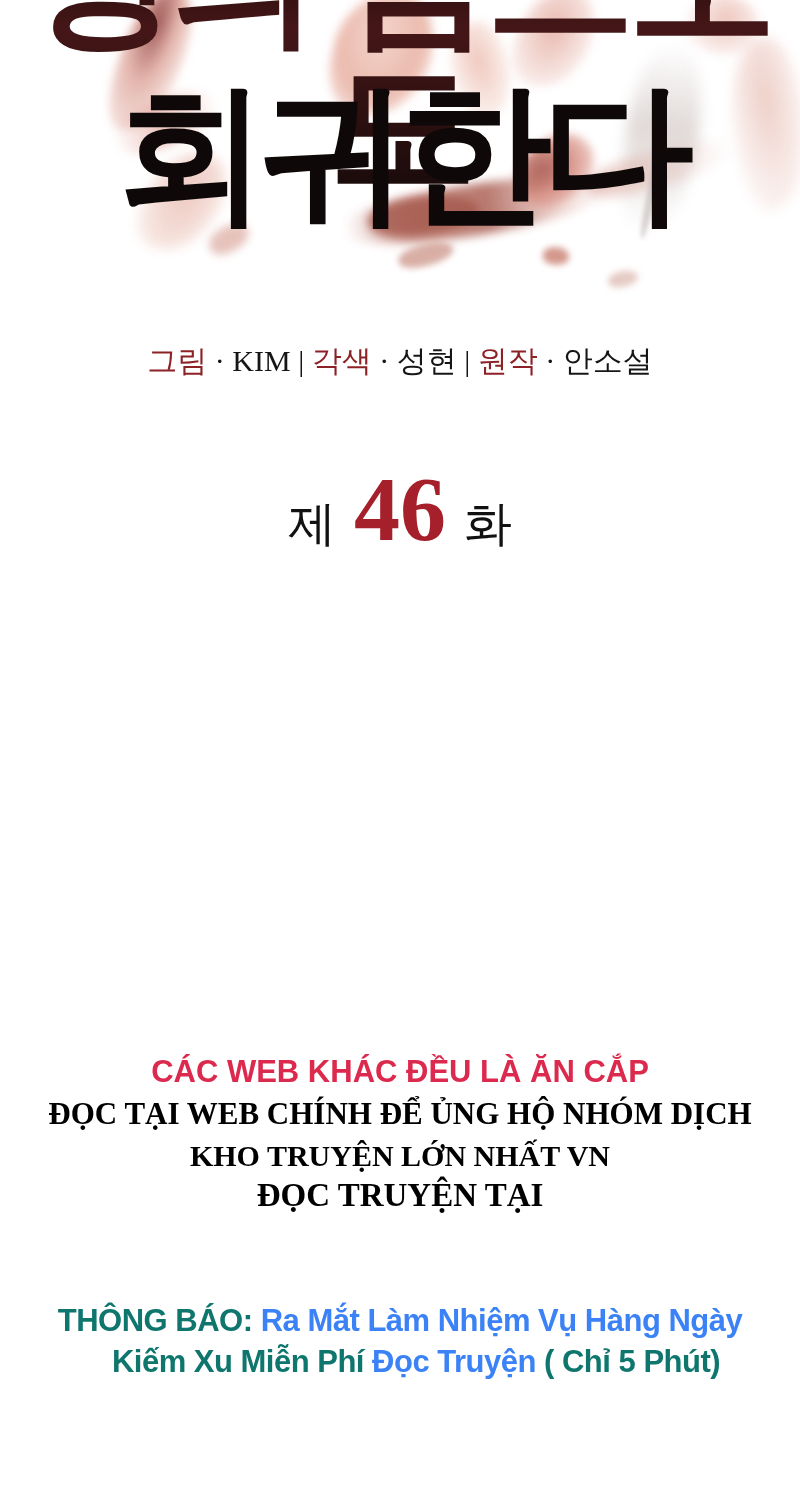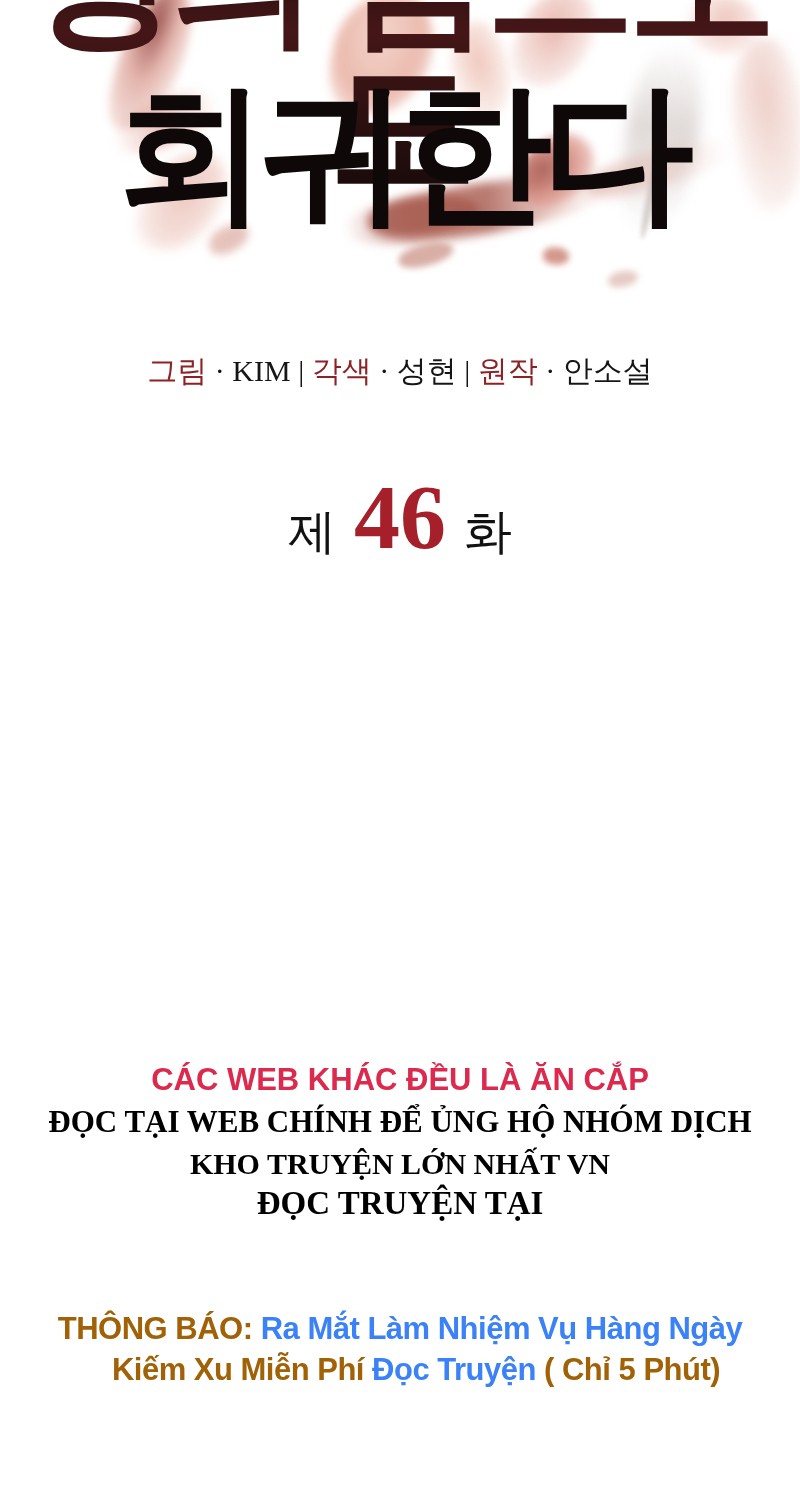--- a/index.html
+++ b/index.html
@@ -46,47 +46,47 @@
   .f13{left:398px;top:244px;width:56px;height:22px;transform:rotate(-10deg);filter:blur(3px);opacity:.75;background:#cc9488;}
   .f14{left:543px;top:247px;width:26px;height:18px;transform:rotate(15deg);filter:blur(3px);opacity:.8;background:#c97f6f;}
   .f15{left:608px;top:271px;width:30px;height:16px;transform:rotate(-5deg);filter:blur(3px);opacity:.65;background:#d8b0a6;}
   .f16{left:515px;top:138px;width:82px;height:64px;transform:rotate(-25deg);filter:blur(4px);opacity:.85;
       background:radial-gradient(ellipse at 35% 40%,#a04a40 0%,#d99287 48%,rgba(240,208,200,0) 100%);}
   .f17{left:648px;top:138px;width:9px;height:102px;transform:rotate(12deg);filter:blur(2px);opacity:.55;background:#b9aeab;border-radius:50%;}
   .f18{left:688px;top:-6px;width:70px;height:62px;transform:rotate(30deg);filter:blur(5px);opacity:.75;
       background:radial-gradient(ellipse at 50% 40%,#e8b3a8 0%,rgba(232,179,168,0) 95%);}
 
   
-  .credits{position:absolute;top:341px;left:0;right:0;margin:10px;text-align:center;
+  .credits{position:absolute;top:341px;left:0;right:0;margin:0;text-align:center;
       font:400 30px/1.3 "Liberation Serif","DejaVu Serif",serif;color:#151515;z-index:4;}
   .credits span{white-space:pre;}
   .c-red{color:#8c2226;}
 
   
   .chapter{position:absolute;top:452px;left:0;right:0;display:flex;justify-content:center;
       align-items:baseline;gap:18px;z-index:4;}
   .ch-side{font:400 48px/1.6 "Liberation Serif","DejaVu Serif",serif;color:#111111;}
-  .ch-num{font:700 92px/1.25 "Liberation Serif","DejaVu Serif",serif;color:#a5202a;margin-top:8px;}
+  .ch-num{font:700 92px/1.25 "Liberation Serif","DejaVu Serif",serif;color:#a5202a;}
 
   
   .promo{position:absolute;inset:0;z-index:4;}
-  .promo p{margin:8px;left:0;right:0;position:absolute;text-align:center;}
+  .promo p{margin:0;left:0;right:0;position:absolute;text-align:center;}
   .warn{top:1053px;font:700 31px/1.2 "Liberation Sans","DejaVu Sans",sans-serif;color:#dc2a4e;}
   .serif-line{font-family:"Liberation Serif","DejaVu Serif",serif;font-weight:700;color:#000000;}
   .l2{top:1096px;font-size:31px;}
   .l3{top:1139px;font-size:30px;}
   .l4{top:1177px;font-size:33px;}
   .site{top:1208px;font:700 64px/1.15 "Liberation Sans","DejaVu Sans",sans-serif;
       letter-spacing:-1px;color:#fccf3c;
       text-shadow:-5px 5px 0 #e2622e,-2px 2px 0 #e86f33;}
   .notice{font:700 31px/1.2 "Liberation Sans","DejaVu Sans",sans-serif;letter-spacing:-.5px;}
   .notice span{white-space:pre;}
   .n1{top:1302px;}
   .n2{top:1343px;padding-left:32px;}
-  .red{color:#a16207;}
+  .red{color:#0f766e;}
   .blue{color:#3b82f6;}
 </style>
 </head>
 <body>
 
 <div class="page">
 
   <section class="title-art">
     <div class="fl f1"></div>
     <div class="fl f2"></div>

